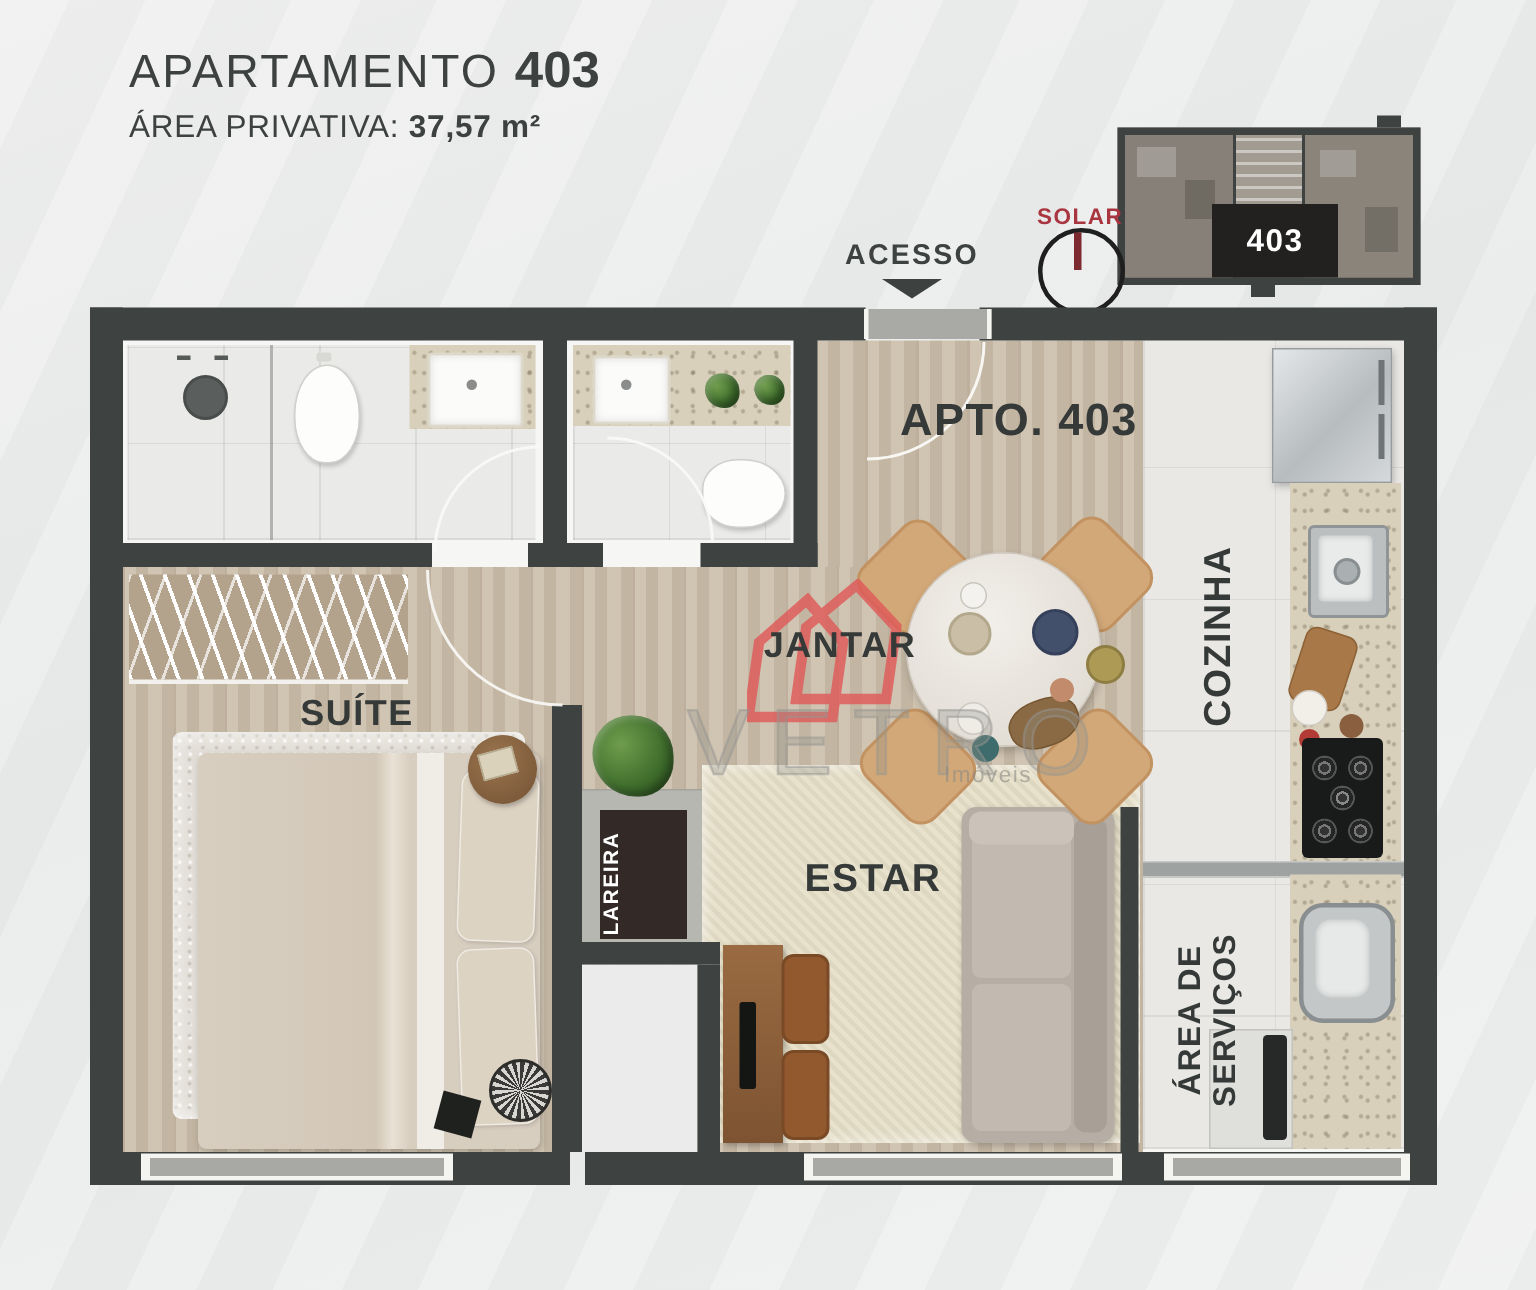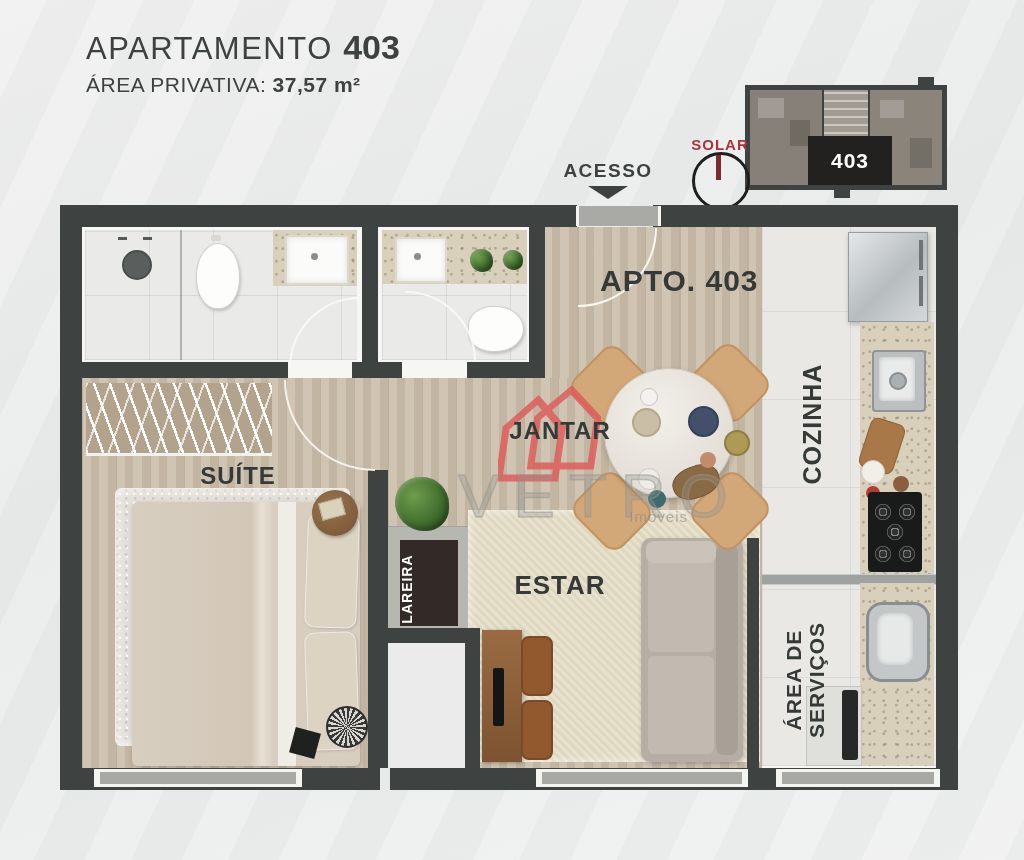--- a/index.html
+++ b/index.html
@@ -212,21 +212,21 @@
     <g transform="skewX(-8)" fill="none" stroke="#e05a59" stroke-width="7">
       <path d="M 14 42 L 42 14 L 70 42 L 70 92 L 14 92 Z"></path>
       <path d="M 44 32 L 74 4 L 104 32 L 104 80 L 44 80 Z"></path>
     </g>
   </svg>
   <div class="abs" style="left:430px;top:460px;width:340px;text-align:center;z-index:6;font-size:62px;font-weight:400;letter-spacing:14px;color:rgba(145,145,140,.32);-webkit-text-stroke:1.5px rgba(150,150,145,.5);">VETRO</div>
   <div class="abs" style="left:548px;top:508px;width:140px;text-align:right;z-index:6;font-size:15px;color:rgba(138,138,133,.6);letter-spacing:1px;">Imóveis</div>
 
   <div class="rlabel" style="left:168px;top:462px;width:140px;font-size:24px;">SUÍTE</div>
   <div class="rlabel" style="left:490px;top:417px;width:140px;font-size:24px;">JANTAR</div>
-  <div class="rlabel" style="left:490px;top:570px;width:140px;font-size:26px;">ESTAR</div>
+  <div class="rlabel" style="left:512px;top:570px;width:140px;font-size:26px;">ESTAR</div>
   <div class="rlabel" style="left:600px;top:264px;width:140px;font-size:30px;">APTO. 403</div>
   <div class="rlabel" style="left:742px;top:410px;width:140px;height:28px;font-size:25px;transform:rotate(-90deg);">COZINHA</div>
   <div class="rlabel" style="left:731px;top:656px;width:150px;height:48px;transform:rotate(-90deg);">
     <div style="font-size:21px;line-height:1.1;">ÁREA DE</div>
     <div style="font-size:21px;line-height:1.1;">SERVIÇOS</div>
   </div>
   <div class="rlabel" style="left:358px;top:580px;width:100px;height:18px;font-size:14px;color:#ffffff;transform:rotate(-90deg);">LAREIRA</div>
 
 </div>
 

